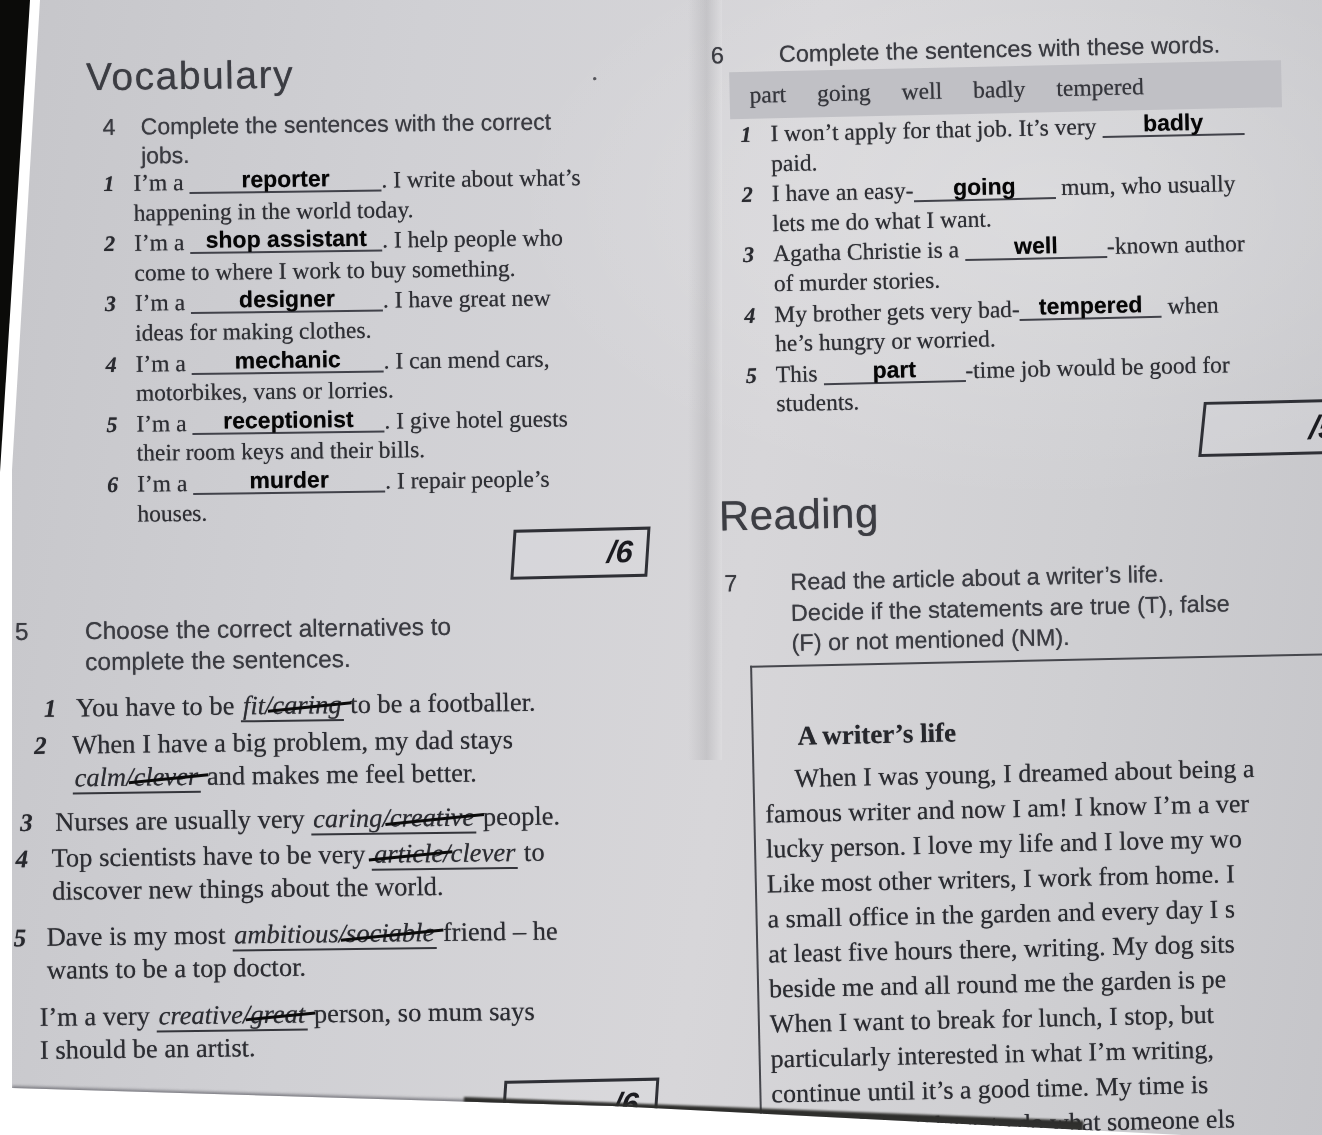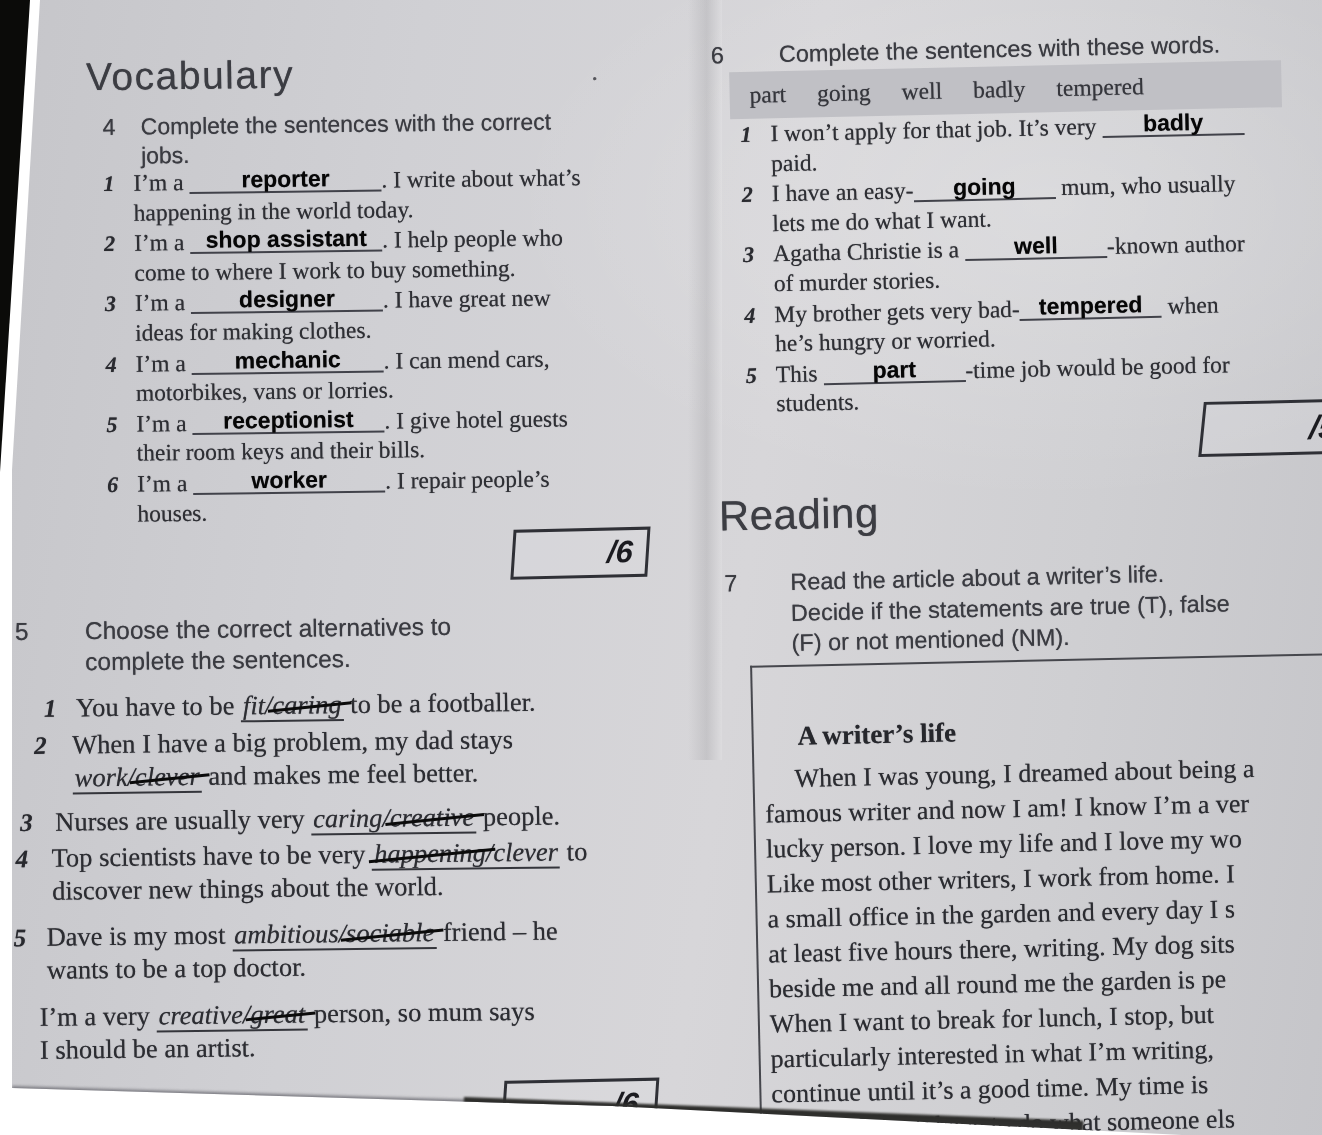--- a/index.html
+++ b/index.html
@@ -125,21 +125,21 @@
           <div>jobs.</div>
         </div>
       </div>
 
       <div class="ex4-items printed" id="ex4-items">
           <div class="qitem"><span class="num">1</span><span class="pre">I’m a </span><span class="blank "><span class="ans">reporter</span></span><span class="post">. I write about what’s</span><div class="l2">happening in the world today.</div></div>
           <div class="qitem"><span class="num">2</span><span class="pre">I’m a </span><span class="blank "><span class="ans">shop assistant</span></span><span class="post">. I help people who</span><div class="l2">come to where I work to buy something.</div></div>
           <div class="qitem"><span class="num">3</span><span class="pre">I’m a </span><span class="blank "><span class="ans">designer</span></span><span class="post">. I have great new</span><div class="l2">ideas for making clothes.</div></div>
           <div class="qitem"><span class="num">4</span><span class="pre">I’m a </span><span class="blank "><span class="ans">mechanic</span></span><span class="post">. I can mend cars,</span><div class="l2">motorbikes, vans or lorries.</div></div>
           <div class="qitem"><span class="num">5</span><span class="pre">I’m a </span><span class="blank "><span class="ans">receptionist</span></span><span class="post">. I give hotel guests</span><div class="l2">their room keys and their bills.</div></div>
-          <div class="qitem"><span class="num">6</span><span class="pre">I’m a </span><span class="blank "><span class="ans">worker</span></span><span class="post">. I repair people’s</span><div class="l2">houses.</div></div>
+          <div class="qitem"><span class="num">6</span><span class="pre">I’m a </span><span class="blank "><span class="ans">murder</span></span><span class="post">. I repair people’s</span><div class="l2">houses.</div></div>
         </div>
 
       <div class="scorebox sb-ex4">
         <span>/6</span>
       </div>
 
       <div class="exhead ex5-head printed">
         <span class="exnum">5</span>
         <div>
           <div>Choose the correct alternatives to</div>
@@ -148,29 +148,29 @@
       </div>
 
       <div class="ex5-items printed" id="ex5-items">
           <div class="q5">
             <span class="num">1</span>
             <div class="choice-line"><span class="pre">You have to be </span><span class="alt"><span class="opt">fit</span>/<span class="opt struck">caring</span></span><span class="post"> to be a footballer.</span></div>
           </div>
           <div class="q5">
             <span class="num">2</span>
             <div class="l1">When I have a big problem, my dad stays</div>
-            <div class="choice-line"><span class="pre"></span><span class="alt"><span class="opt">work</span>/<span class="opt struck">clever</span></span><span class="post"> and makes me feel better.</span></div>
+            <div class="choice-line"><span class="pre"></span><span class="alt"><span class="opt">calm</span>/<span class="opt struck">clever</span></span><span class="post"> and makes me feel better.</span></div>
           </div>
           <div class="q5">
             <span class="num">3</span>
             <div class="choice-line"><span class="pre">Nurses are usually very </span><span class="alt"><span class="opt">caring</span>/<span class="opt struck">creative</span></span><span class="post"> people.</span></div>
           </div>
           <div class="q5">
             <span class="num">4</span>
-            <div class="choice-line"><span class="pre">Top scientists have to be very </span><span class="alt"><span class="opt struck">happening</span>/<span class="opt">clever</span></span><span class="post"> to</span></div>
+            <div class="choice-line"><span class="pre">Top scientists have to be very </span><span class="alt"><span class="opt struck">article</span>/<span class="opt">clever</span></span><span class="post"> to</span></div>
             <div class="l2">discover new things about the world.</div>
           </div>
           <div class="q5">
             <span class="num">5</span>
             <div class="choice-line"><span class="pre">Dave is my most </span><span class="alt"><span class="opt">ambitious</span>/<span class="opt struck">sociable</span></span><span class="post"> friend – he</span></div>
             <div class="l2">wants to be a top doctor.</div>
           </div>
           <div class="q5">
             <div class="choice-line"><span class="pre">I’m a very </span><span class="alt"><span class="opt">creative</span>/<span class="opt struck">great</span></span><span class="post"> person, so mum says</span></div>
             <div class="l2">I should be an artist.</div>

